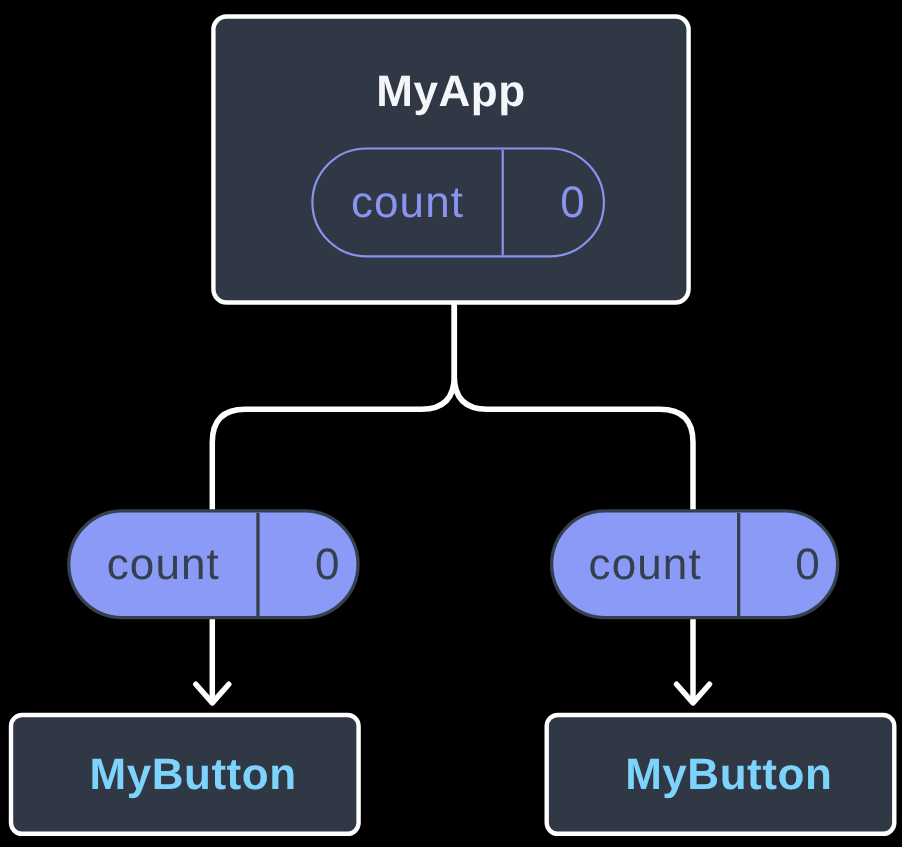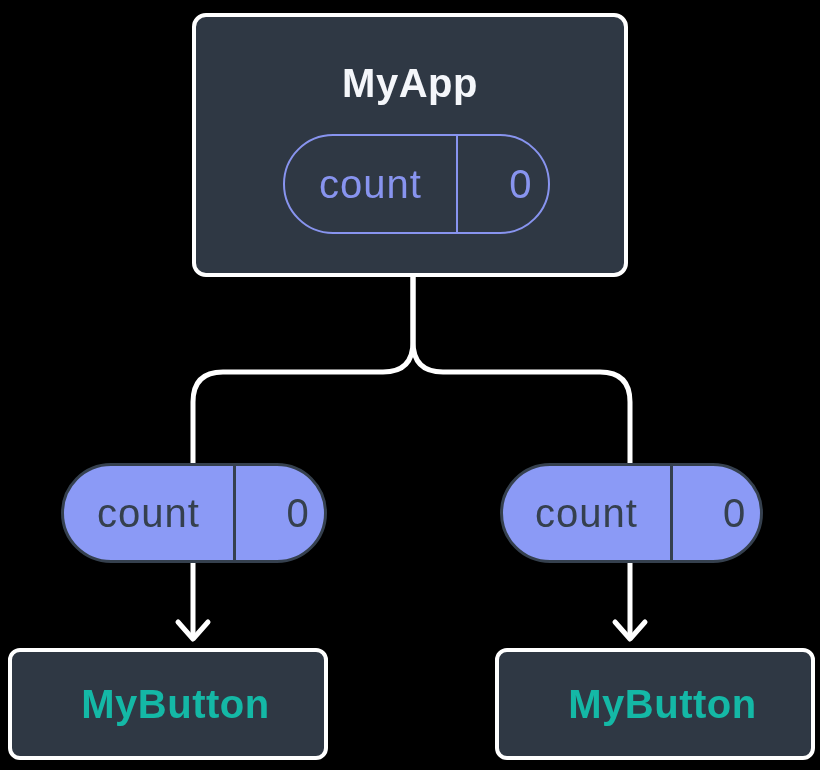--- a/index.html
+++ b/index.html
@@ -103,21 +103,21 @@
     height: 100px;
   }
   .btn-box {
     border-radius: 12px;
     display: flex;
     align-items: center;
     justify-content: center;
     font-size: 40px;
     font-weight: bold;
     letter-spacing: 0.5px;
-    color: #14b8a6;
+    color: #7dd3fc;
   }
   .btn-a {
     left: 8px;
     top: 648px;
     width: 320px;
     height: 112px;
   }
   .btn-b {
     left: 495px;
     top: 648px;

